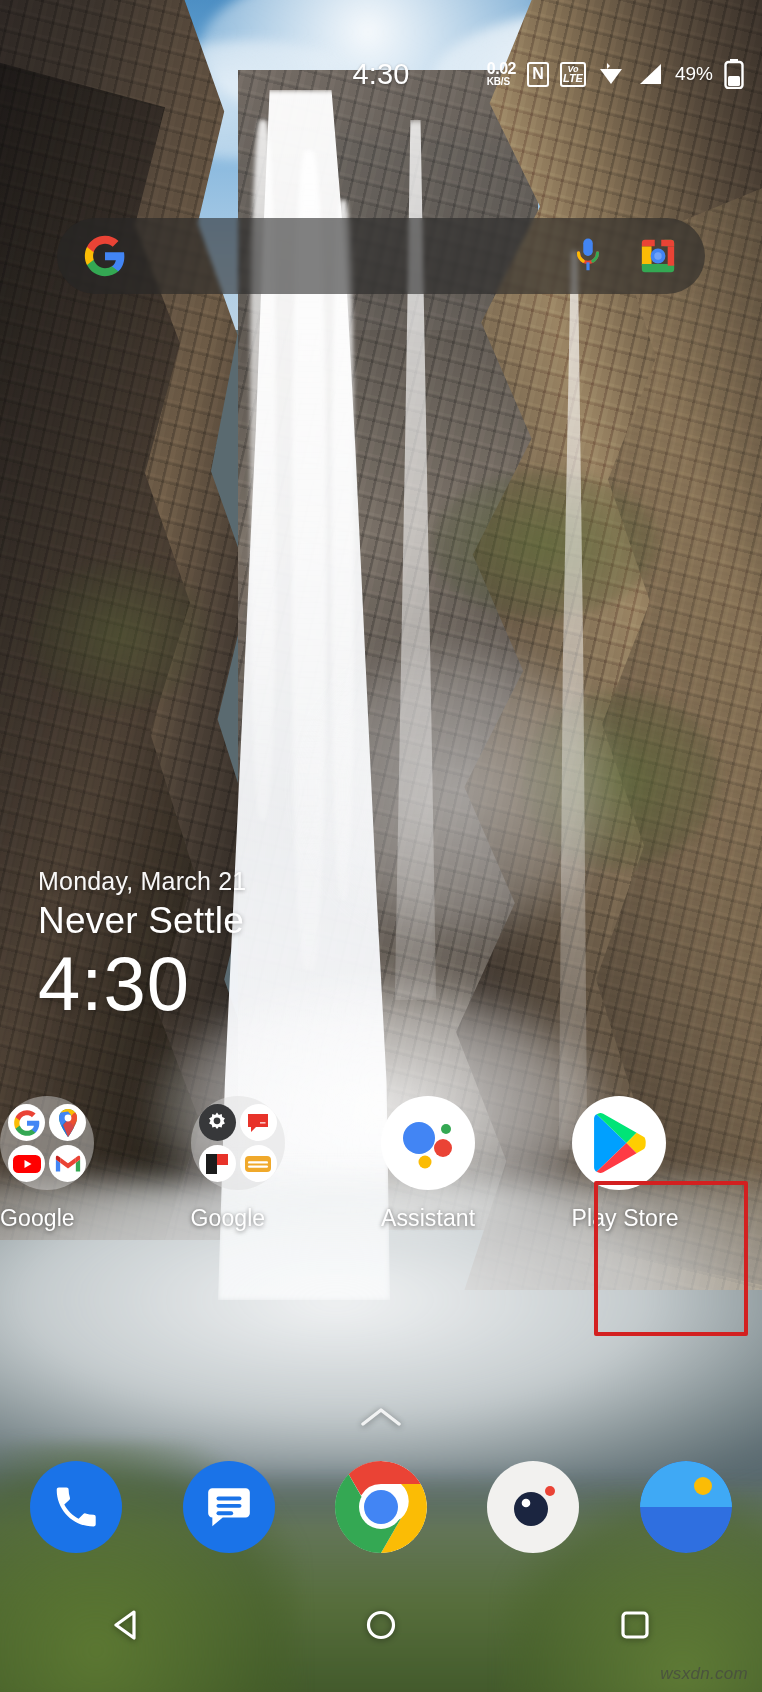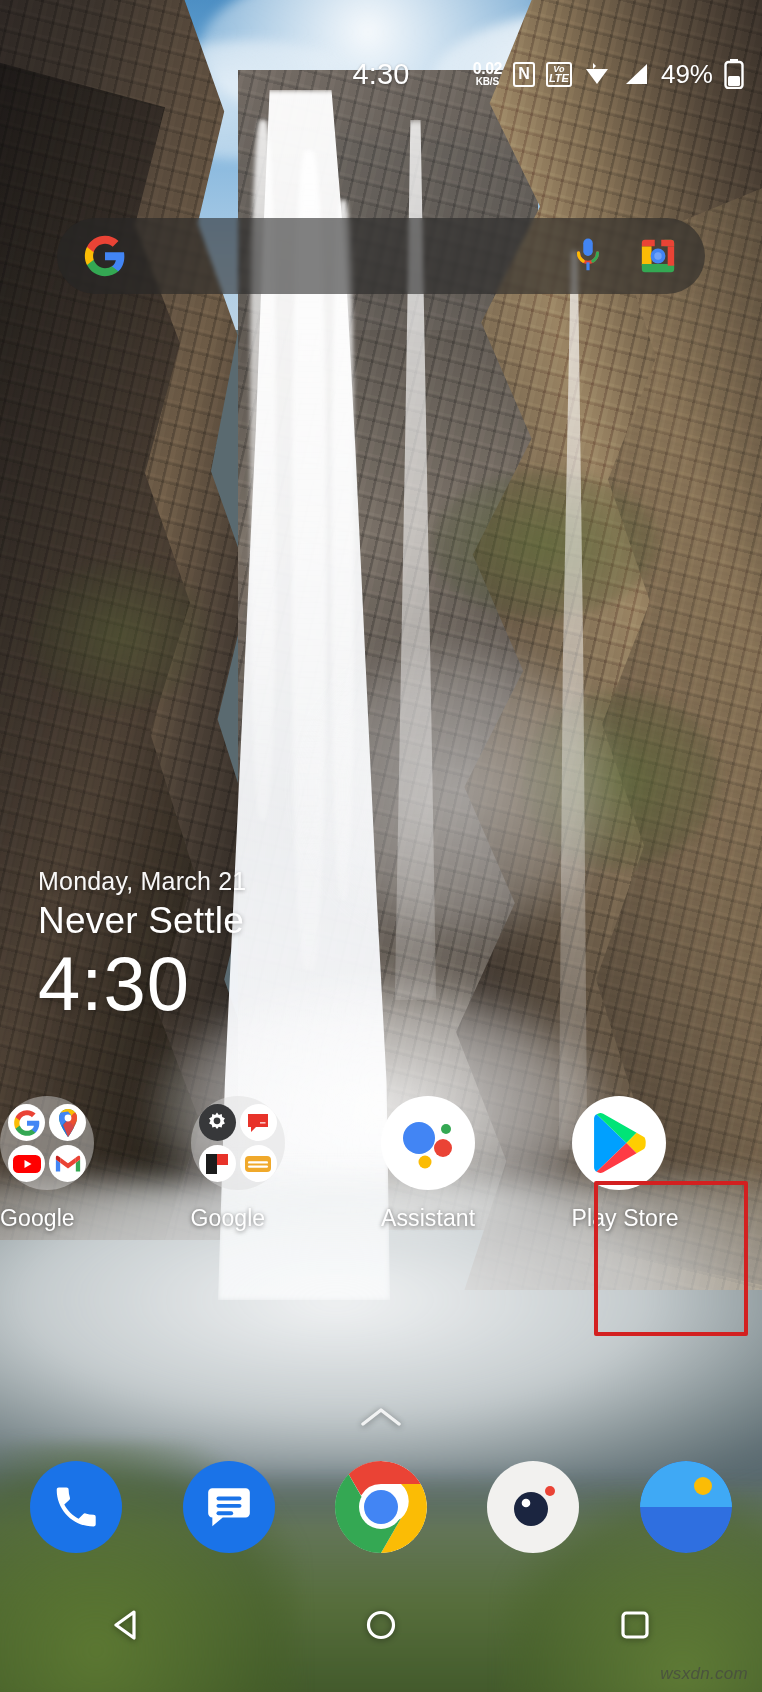--- a/index.html
+++ b/index.html
@@ -127,33 +127,33 @@
     display:flex; align-items:center; color:#fff;
   }
   .sb-clock {
     position:absolute; left:0; right:0; text-align:center;
     font-size:29px; letter-spacing:.2px;
     text-shadow:0 1px 3px rgba(0,0,0,.35);
   }
   .sb-right {
     position:absolute; right:18px; display:flex; align-items:center; gap:11px;
   }
-  .sb-net { text-align:center; line-height:1; }
+  .sb-net { text-align:left; line-height:1; }
   .sb-net .v { font-size:16px; font-weight:700; letter-spacing:-.5px; }
   .sb-net .u { font-size:10px; font-weight:700; letter-spacing:-.2px; }
   .ico-box {
     border:2.2px solid #fff; border-radius:3px;
     display:flex; align-items:center; justify-content:center;
     color:#fff; line-height:1;
   }
   .nfc-box { width:22px; height:25px; font-size:16px; font-weight:700; }
   .volte-box { width:26px; height:25px; flex-direction:column; gap:0; font-weight:700;font-style:italic; }
   .volte-box span:first-child { font-size:9px; }
   .volte-box span:last-child { font-size:11px; margin-top:-1px; }
-  .sb-batt-txt { font-size:26px; letter-spacing:0; text-shadow:0 1px 3px rgba(0,0,0,.35); }
+  .sb-batt-txt { font-size:19px; letter-spacing:0; text-shadow:0 1px 3px rgba(0,0,0,.35); }
 
   
   .searchbar {
     position:absolute; left:57px; top:182px; width:648px; height:76px;
     background:rgba(38,38,38,.58); border-radius:38px;
     display:flex; align-items:center; padding:0 26px;
     backdrop-filter:blur(2px);
   }
   .search-spacer { flex:1; }
 

